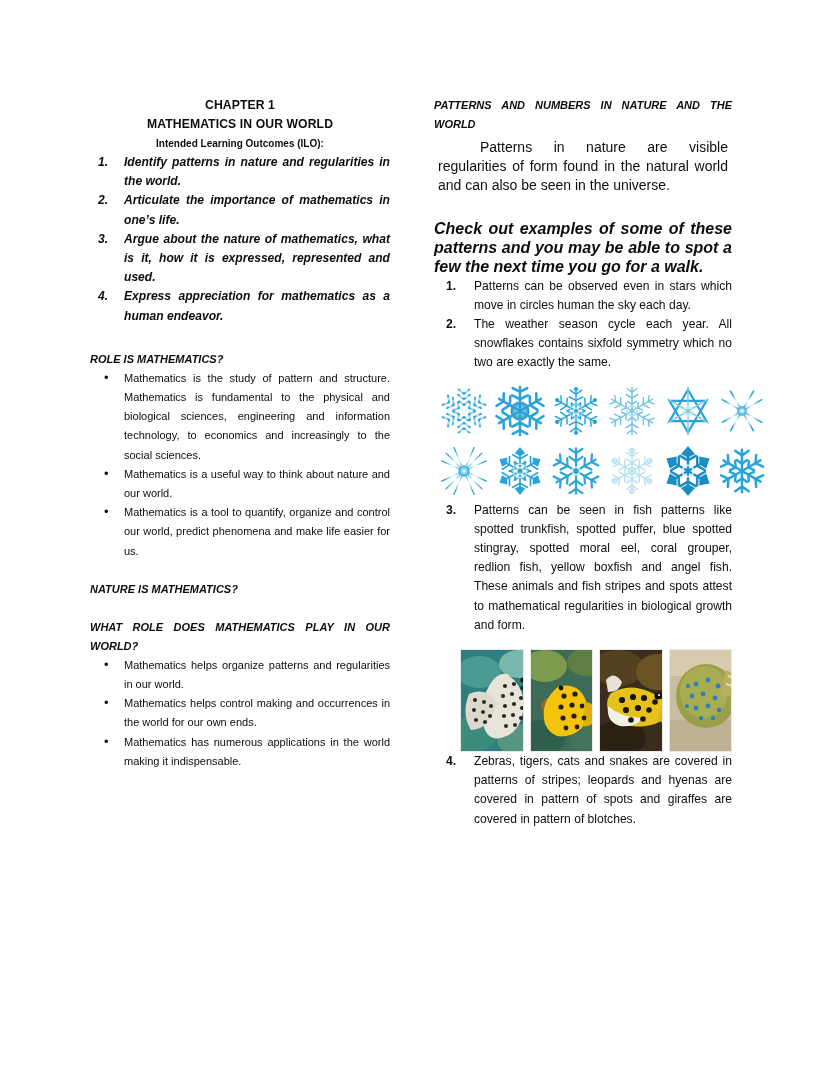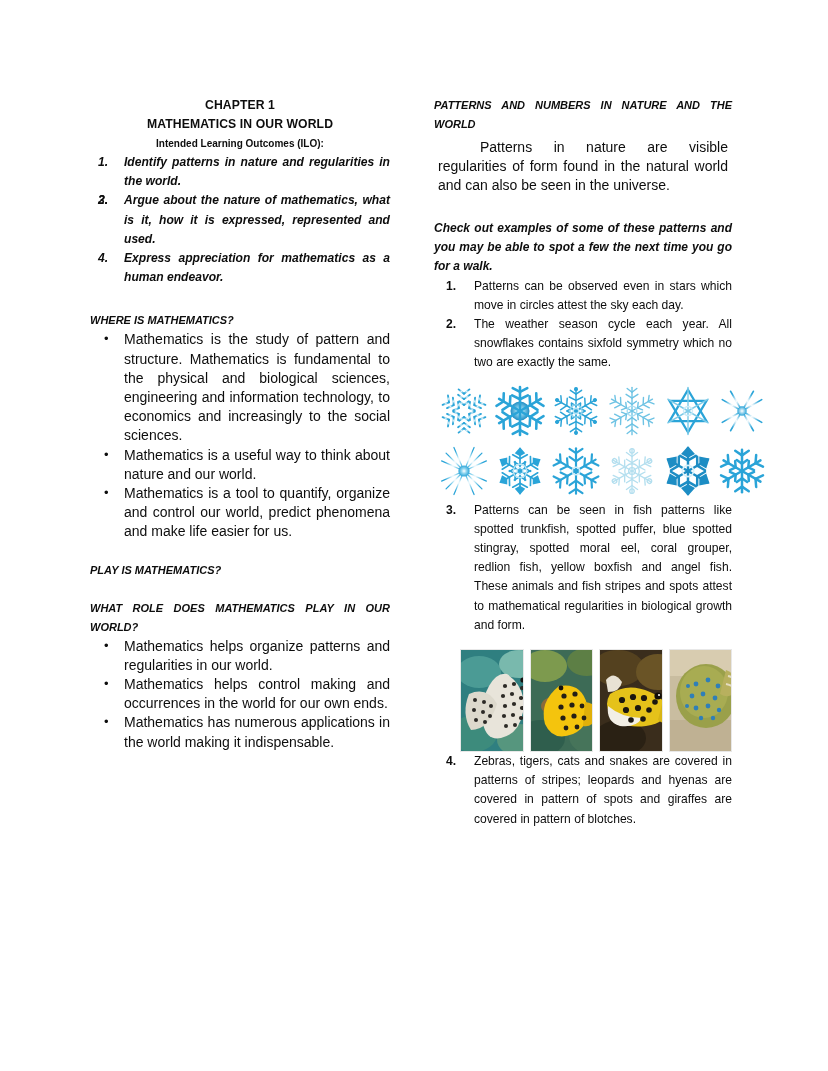--- a/index.html
+++ b/index.html
@@ -70,21 +70,21 @@
     text-align: justify;
     text-align-last: left;
     margin: 4px;
   }
   .indent {
     text-indent: 42px;
   }
   .bold-italic-p {
     font-weight: bold;
     font-style: italic;
-    font-size: 12px;
+    font-size: 16px;
     line-height: 19.2px;
     text-align: justify;
     text-align-last: left;
     margin: 0;
   }
 
   
   ol.num-list {
     margin: 0;
     padding: 0;
@@ -121,21 +121,21 @@
 
   
   ul.bul-list {
     margin: 0;
     padding: 0;
     list-style: none;
   }
   ul.bul-list > li {
     position: relative;
     padding-left: 34px;
-    font-size: 14px;
+    font-size: 11px;
     line-height: 19.2px;
     text-align: justify;
     text-align-last: left;
   }
   ul.bul-list > li::before {
     content: "\2022";
     position: absolute;
     left: 14px;
     top: -1px;
     font-size: 13px;
@@ -191,43 +191,44 @@
 
       <div class="lead-bold">Intended Learning Outcomes (ILO):</div>
 
       <ol class="num-list bi">
         <li>
           <span class="num">1.</span>
           <span>Identify patterns in nature and regularities in the world.</span>
         </li>
         <li>
           <span class="num">2.</span>
+          <span>Articulate the importance of mathematics in one’s life.</span>
         </li>
         <li>
           <span class="num">3.</span>
           <span>Argue about the nature of mathematics, what is it, how it is expressed, represented and used.</span>
         </li>
         <li>
           <span class="num">4.</span>
           <span>Express appreciation for mathematics as a human endeavor.</span>
         </li>
       </ol>
 
       <div class="gap-lg"></div>
 
-      <div class="sec-head">WHERE IS MATHEMATICS?</div>
+      <div class="sec-head">ROLE IS MATHEMATICS?</div>
       <ul class="bul-list">
         <li>Mathematics is the study of pattern and structure. Mathematics is fundamental to the physical and biological sciences, engineering and information technology, to economics and increasingly to the social sciences.</li>
         <li>Mathematics is a useful way to think about nature and our world.</li>
         <li>Mathematics is a tool to quantify, organize and control our world, predict phenomena and make life easier for us.</li>
       </ul>
 
       <div class="gap-md"></div>
 
-      <div class="sec-head">PLAY IS MATHEMATICS?</div>
+      <div class="sec-head">NATURE IS MATHEMATICS?</div>
 
       <div class="gap-md"></div>
 
       <div class="sec-head spread">WHAT ROLE DOES MATHEMATICS PLAY IN OUR WORLD?</div>
       <ul class="bul-list">
         <li>Mathematics helps organize patterns and regularities in our world.</li>
         <li>Mathematics helps control making and occurrences in the world for our own ends.</li>
         <li>Mathematics has numerous applications in the world making it indispensable.</li>
       </ul>
 
@@ -242,21 +243,21 @@
       <div class="gap-sm"></div>
 
 
       <div class="gap-sm"></div>
 
       <p class="bold-italic-p">Check out examples of some of these patterns and you may be able to spot a few the next time you go for a walk.</p>
 
       <ol class="num-list plain">
         <li>
           <span class="num">1.</span>
-          <span>Patterns can be observed even in stars which move in circles attest the sky each day.</span>
+          <span>Patterns can be observed even in stars which move in circles human the sky each day.</span>
         </li>
         <li>
           <span class="num">2.</span>
           <span>The weather season cycle each year. All snowflakes contains sixfold symmetry which no two are exactly the same.</span>
         </li>
       </ol>
 
       <div class="snow-fig">
         <div class="snow-grid">
 

